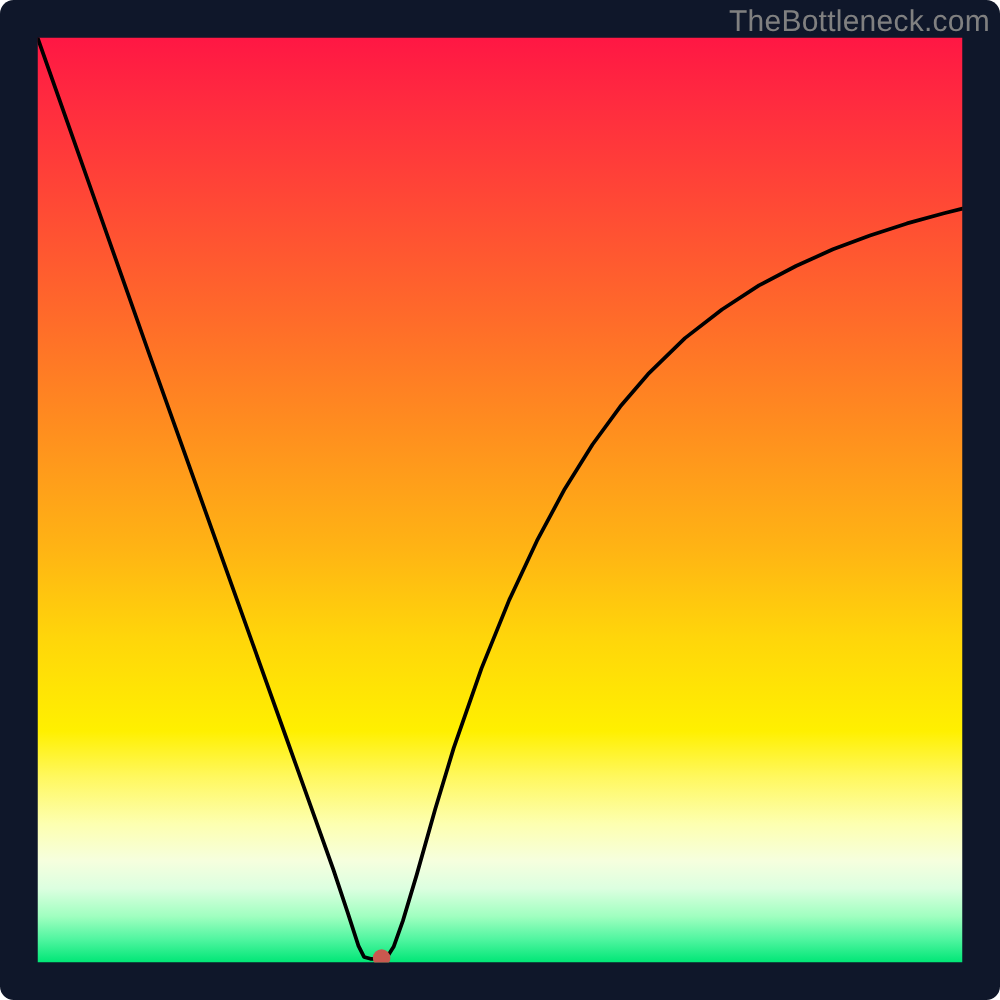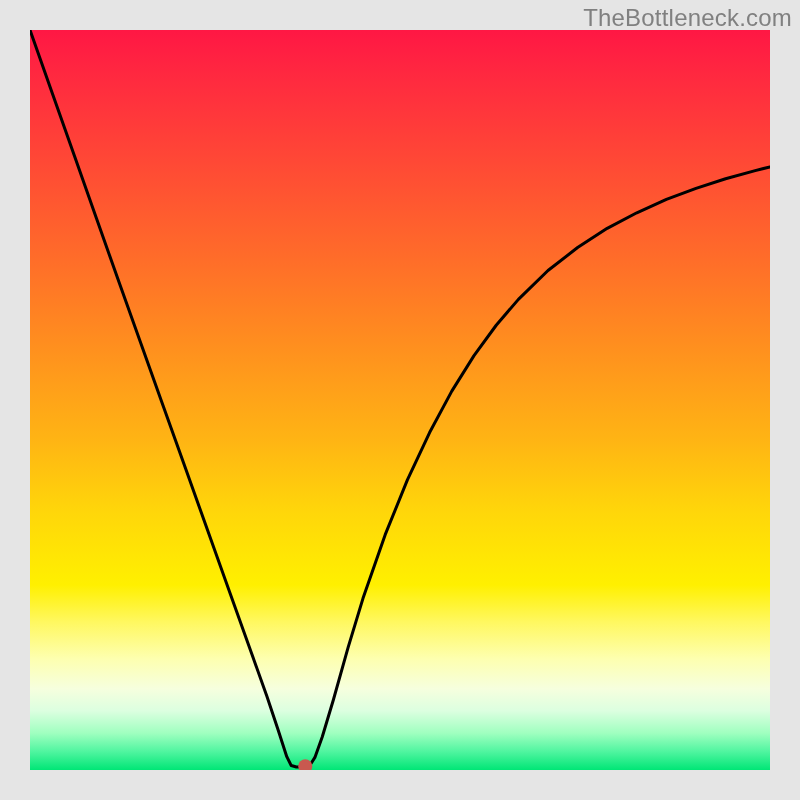--- a/index.html
+++ b/index.html
@@ -8,21 +8,22 @@
     width: 800px;
     height: 800px;
     overflow: hidden;
     background: #fff;
     font-family: Arial, Helvetica, sans-serif;
   }
   .frame {
     position: relative;
     width: 800px;
     height: 800px;
-    background: #e5e5e5;
+    background: #0f172a;
+    border-radius: 11px;
   }
   .plot-area {
     position: absolute;
     left: 30px;
     top: 30px;
     width: 740px;
     height: 740px;
   }
   .watermark {
     position: absolute;

